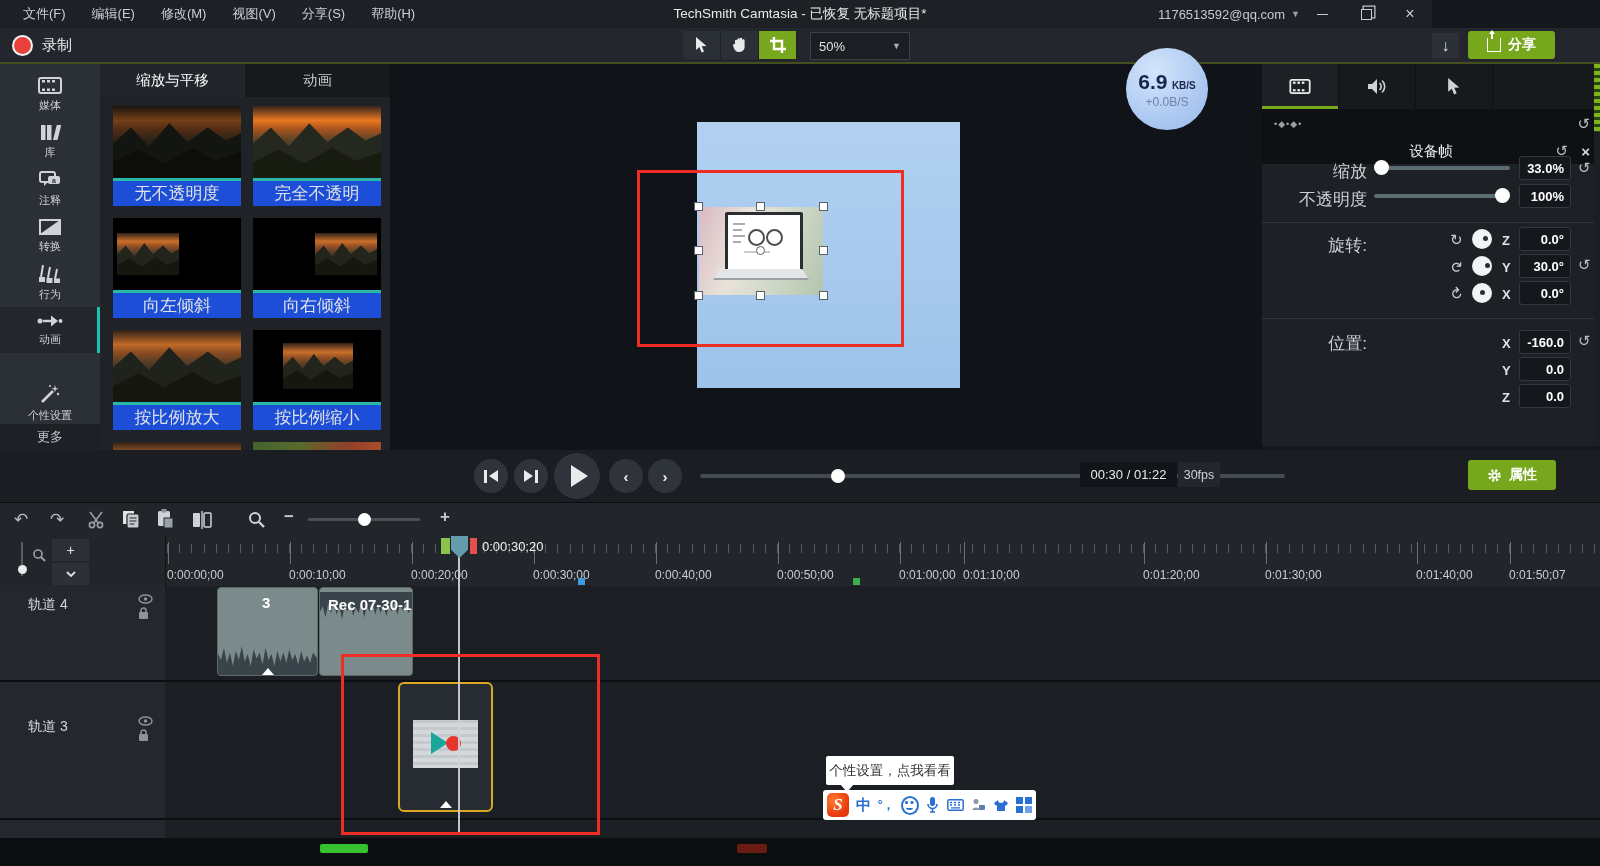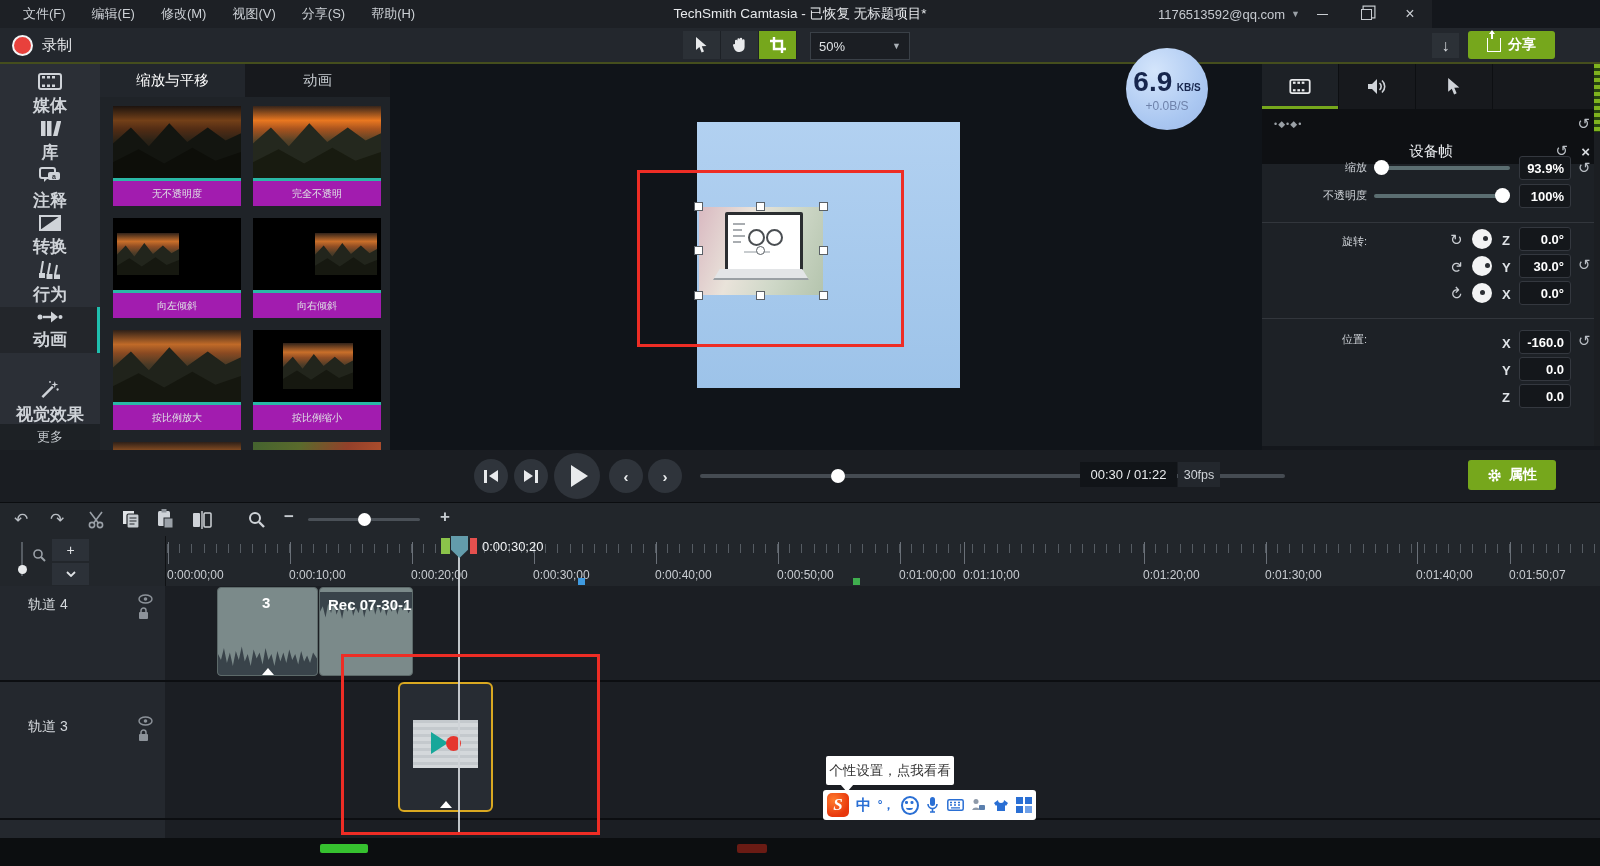--- a/index.html
+++ b/index.html
@@ -35,32 +35,32 @@
   .dl-btn{left:1432px;top:33px;width:27px;height:25px;background:#2c3137;justify-content:center;color:#d7dade;font-weight:bold;}
   .share-btn{left:1468px;top:31px;width:87px;height:28px;background:#76a71c;border-radius:3px;justify-content:center;color:#fff;font-size:14px;font-weight:bold;}
   .share-ic{width:12px;height:13px;border:1.6px solid #fff;border-top:none;margin-right:7px;position:relative;}
   .share-ic:before{content:"";position:absolute;left:3.2px;top:-7px;width:1.6px;height:8px;background:#fff;}
   .share-ic:after{content:"";position:absolute;left:0.6px;top:-8px;border:3.4px solid transparent;border-bottom:4px solid #fff;border-top:none;}
   .olive-line{left:0;top:62px;width:1600px;height:2px;background:#454e1d;}
 
   
   .sidebar{left:0;top:64px;width:100px;height:386px;background:#2b2f36;}
   .sb-item{left:0;width:100px;height:46px;flex-direction:column;display:flex;align-items:center;justify-content:center;color:#cfd3d8;}
-  .sb-item .lbl{font-size:17px;margin-top:4px;font-weight:bold;}
+  .sb-item .lbl{font-size:11px;margin-top:4px;}
   .sb-item.active{background:#23262b;box-shadow:inset -3px 0 0 #1fbfae;}
   .sb-more{left:0;top:424px;width:100px;height:26px;background:#1d2125;justify-content:center;font-size:13px;color:#c3c8cd;}
 
   
   .tools{left:100px;top:64px;width:290px;height:386px;background:#1f2328;overflow:hidden;}
   .tab{top:0;height:33px;width:145px;justify-content:center;font-size:14.5px;}
   .tab.on{left:0;background:#22262c;color:#fff;}
   .tab.off{left:145px;background:#17191d;color:#c5cacf;}
   .card{width:128px;}
   .card .img{width:128px;height:72px;background:#000;border-bottom:3px solid #2ab8a6;position:relative;overflow:hidden;}
-  .card .cap{width:128px;height:25px;background:#a21caf;display:flex;align-items:center;justify-content:center;font-size:10px;color:#dfe2e5;}
+  .card .cap{width:128px;height:25px;background:#1d4ed8;display:flex;align-items:center;justify-content:center;font-size:17px;color:#dfe2e5;}
   .mt{position:absolute;inset:0;background:linear-gradient(180deg,#2e2018 0%,#c06a28 20%,#8a4a22 32%,#4a3a26 48%,#26281e 70%,#1d1f18 100%);}
   .mt:before{content:"";position:absolute;inset:0;background:#20231b;clip-path:polygon(0 52%,14% 30%,28% 56%,44% 24%,58% 50%,74% 30%,88% 48%,100% 38%,100% 100%,0 100%);}
   .mt:after{content:"";position:absolute;inset:0;background:#15170f;clip-path:polygon(0 78%,20% 60%,40% 80%,62% 58%,80% 76%,100% 64%,100% 100%,0 100%);}
   .dim .mt{filter:brightness(.6);}
   .bright .mt{filter:brightness(1.15) saturate(1.15);}
   .mini{position:absolute;top:15px;width:62px;height:42px;overflow:hidden;}
   .mini .mt{filter:brightness(1.05);}
   .moss{position:absolute;inset:0;background:linear-gradient(115deg,#44632f 0%,#5a6a2c 30%,#93402a 60%,#c0582e 100%);}
 
   
@@ -72,35 +72,35 @@
   .circ{position:absolute;width:13px;height:13px;border:2.5px solid #4a4e52;border-radius:50%;top:14px;}
   .lline{position:absolute;height:2px;background:#a9adb1;left:5px;}
   .handle{position:absolute;width:7px;height:7px;background:#fff;border:1px solid #5a6066;z-index:12;}
   .red-rect{border:3px solid #ee2d25;z-index:30;}
 
   
   .badge{left:1126px;top:48px;width:82px;height:82px;border-radius:50%;z-index:40;
          background:radial-gradient(circle at 35% 28%,#d4e5fb,#aac7f1 65%,#9cb8e8);
          display:flex;flex-direction:column;align-items:center;justify-content:center;}
   .badge .l1{color:#17264d;}
-  .badge .l1 b{font-size:28px;}
+  .badge .l1 b{font-size:21px;}
   .badge .l1 span{font-size:10px;font-weight:bold;}
   .badge .l2{font-size:12px;color:#6f83ab;margin-top:1px;}
 
   
   .props{left:1262px;top:64px;width:338px;height:382px;background:#1d2126;}
   .ptabs{left:0;top:0;width:338px;height:45px;background:#17191d;display:flex;}
   .ptab{width:76px;height:45px;display:flex;align-items:center;justify-content:center;border-right:1px solid #0d0f12;}
   .ptab.on{background:#1d2126;box-shadow:inset 0 -3px 0 #76a71c;}
   .phead{left:0;top:46px;width:338px;height:29px;background:#0e1013;display:flex;align-items:center;}
   .phead .dots{position:absolute;left:12px;font-size:9px;letter-spacing:1px;color:#9aa0a6;}
   .phead .ttl{width:100%;text-align:center;font-size:15px;color:#e9ebee;}
   .reset{color:#b9bec4;font-size:15px;}
   .phead .reset{position:absolute;right:10px;}
-  .plabel{font-size:11px;color:#cdd1d6;text-align:right;position:absolute;width:100px;}
+  .plabel{font-size:17px;color:#cdd1d6;text-align:right;position:absolute;width:100px;}
   .slider{position:absolute;height:4px;border-radius:2px;background:#5b6e71;}
   .knob{position:absolute;width:15px;height:15px;border-radius:50%;background:#fff;top:-6px;}
   .valbox{position:absolute;width:52px;height:24px;background:#14171b;border:1px solid #34383f;border-radius:3px;color:#fff;font-size:13px;font-weight:bold;display:flex;align-items:center;justify-content:flex-end;padding-right:6px;box-sizing:border-box;}
   .axis{position:absolute;font-size:13px;font-weight:bold;color:#dfe3e7;}
   .rotknob{position:absolute;width:20px;height:20px;border-radius:50%;background:#f2f3f4;}
   .rotknob i{position:absolute;width:5px;height:5px;border-radius:50%;background:#2a2e33;top:7px;}
   .roticon{position:absolute;font-size:15px;color:#c8ccd1;}
   .psep{position:absolute;left:0;width:338px;height:1px;background:#32363c;}
   .pfoot{left:0;top:356px;width:338px;height:26px;background:#0e1013;display:flex;align-items:center;}
   .pfoot .ttl{width:100%;text-align:center;font-size:14.5px;color:#e9ebee;}
@@ -302,21 +302,21 @@
         </svg>
       <span class="lbl">动画</span>
     </div>
     <div class="sb-item r" style="top:316px">
       <svg width="20" height="20" viewBox="0 0 20 20">
           <path d="M2 18 L13 7" stroke="#cfd3d8" stroke-width="2.6"></path>
           <path d="M15 1 L15.8 4 L18.8 4.8 L15.8 5.6 L15 8.6 L14.2 5.6 L11.2 4.8 L14.2 4 Z" fill="#cfd3d8"></path>
           <circle cx="18" cy="10" r="1.2" fill="#cfd3d8"></circle>
           <circle cx="10" cy="2" r="1" fill="#cfd3d8"></circle>
         </svg>
-      <span class="lbl">视觉效果</span>
+      <span class="lbl">个性设置</span>
     </div>
   </div>
   <div class="r flex sb-more">更多</div>
 
   <div class="r tools">
     <div class="r flex tab on">缩放与平移</div>
     <div class="r flex tab off">动画</div>
 
     <div class="r card" style="left:13px;top:42px">
       <div class="img dim">
@@ -431,21 +431,21 @@
     </div>
     <div class="phead">
       <span class="dots">•◆•◆•</span>
       <span class="reset">↺</span>
     </div>
 
     <span class="plabel" style="left:5px;top:96px">缩放</span>
     <div class="slider" style="left:112px;top:102px;width:136px">
         <span class="knob" style="left:0px"></span>
       </div>
-    <div class="valbox" style="left:257px;top:92px">93.9%</div>
+    <div class="valbox" style="left:257px;top:92px">33.0%</div>
     <span class="reset r" style="left:316px;top:95px">↺</span>
 
     <span class="plabel" style="left:5px;top:124px">不透明度</span>
     <div class="slider" style="left:112px;top:130px;width:136px">
         <span class="knob" style="left:121px"></span>
       </div>
     <div class="valbox" style="left:257px;top:120px">100%</div>
 
     <div class="psep" style="top:158px"></div>
 

